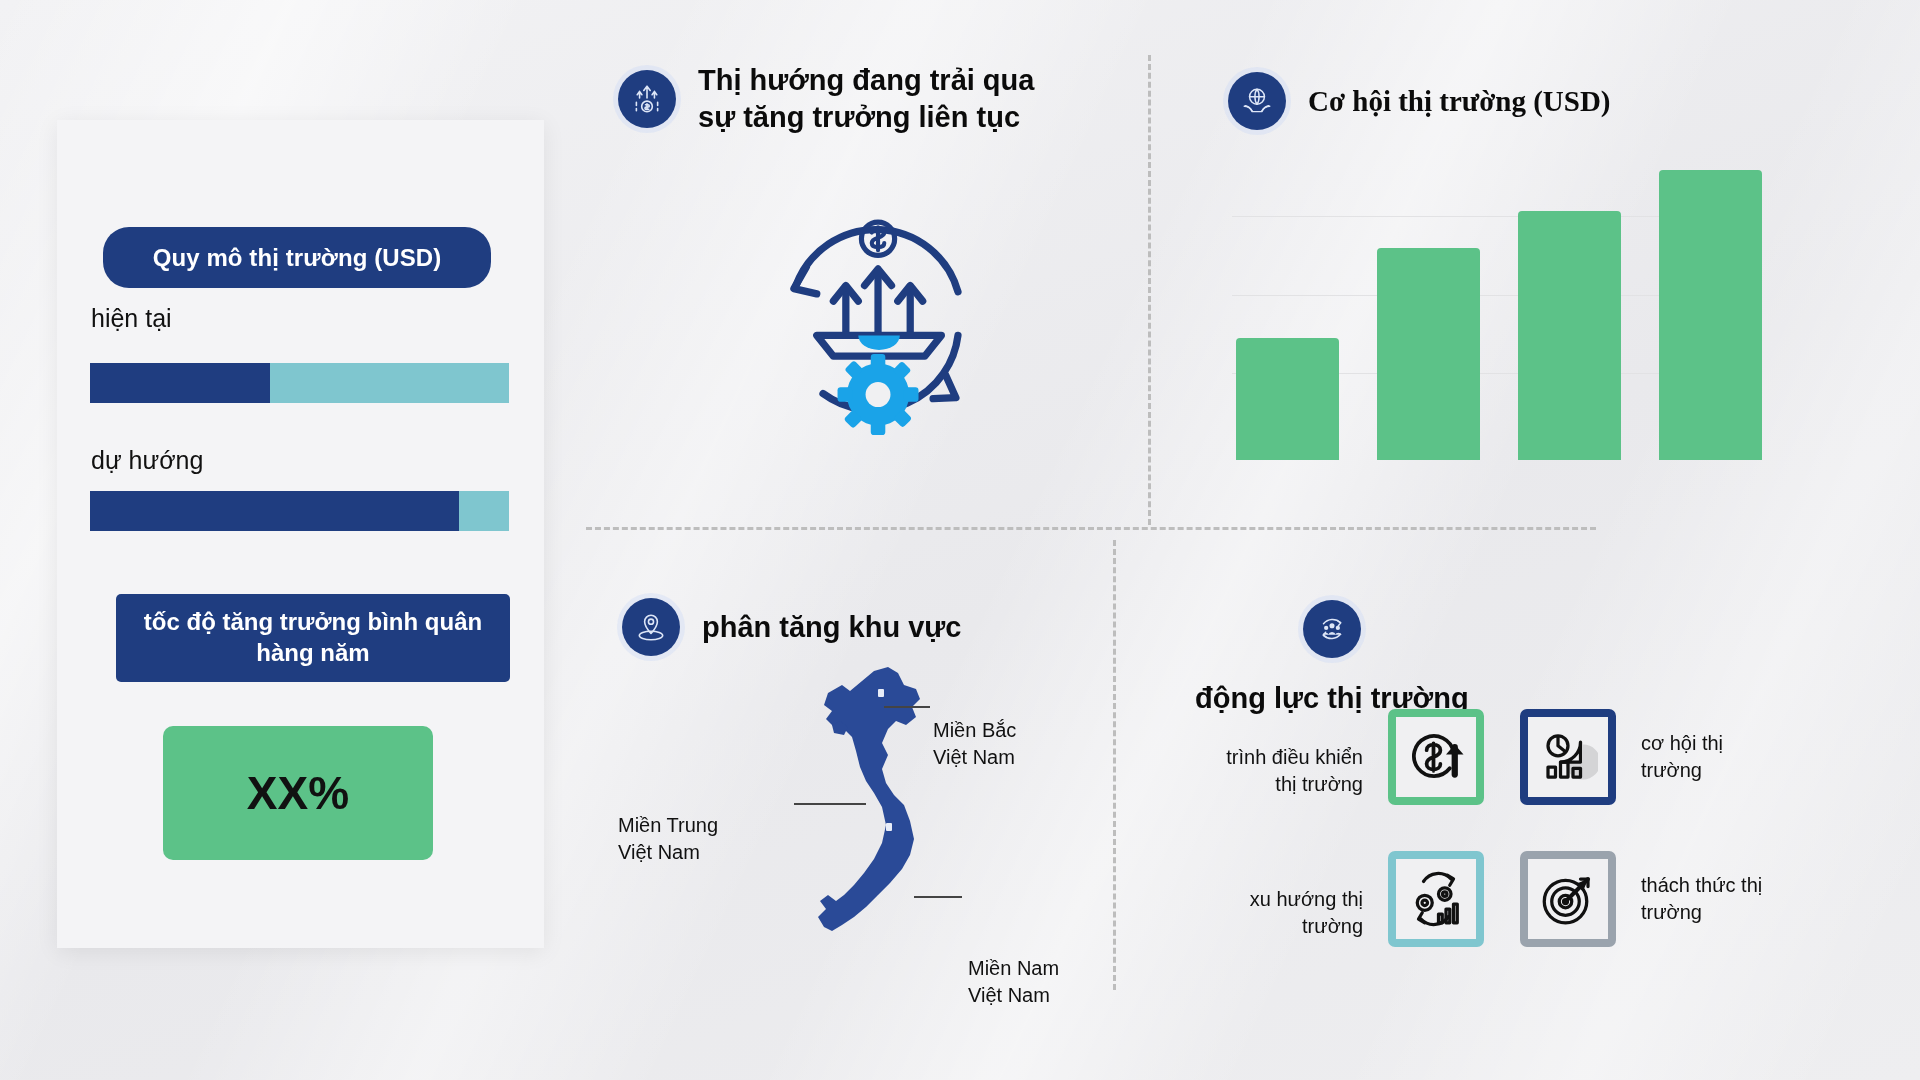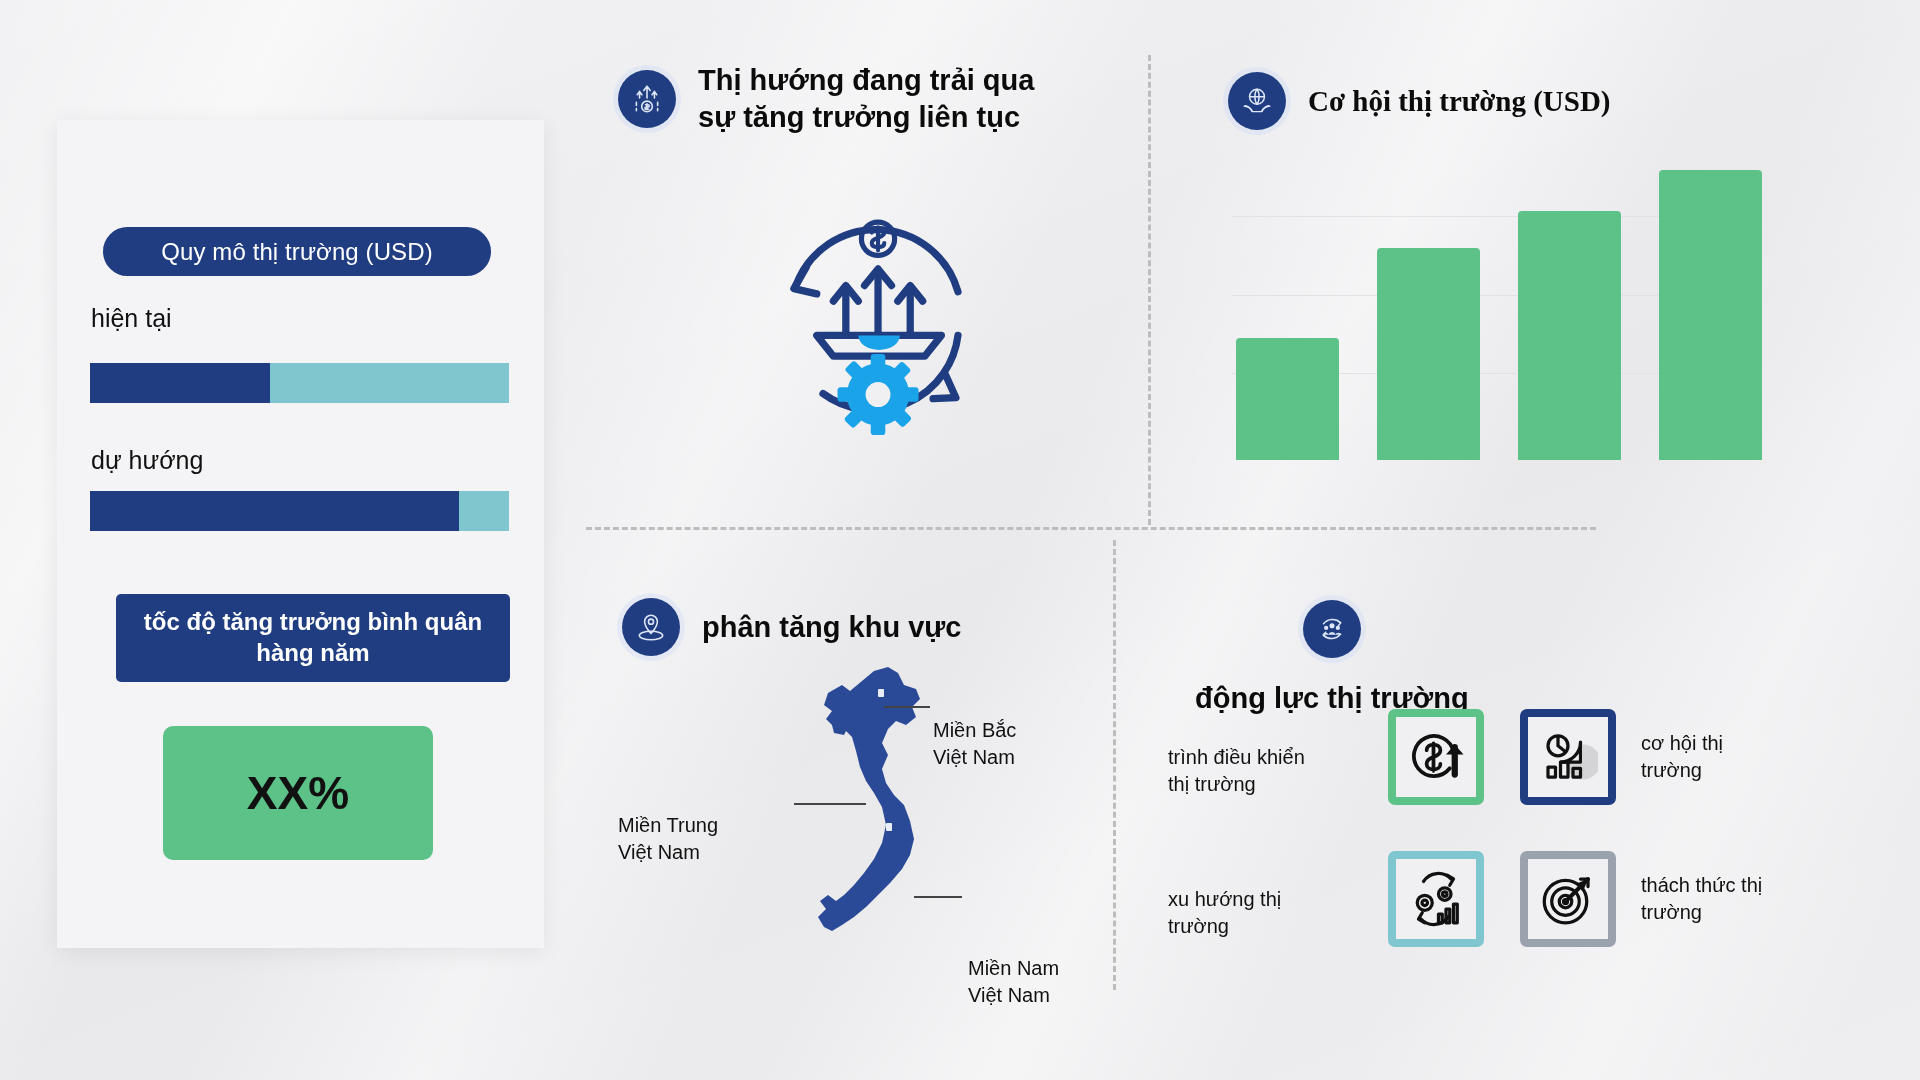--- a/index.html
+++ b/index.html
@@ -22,24 +22,24 @@
   }
   .stage{ position:absolute; inset:0; }
 
   
   .left-card{
     position:absolute; left:57px; top:120px; width:487px; height:828px;
     background:#f4f4f6;
     box-shadow:0 4px 22px rgba(0,0,0,.07);
   }
   .pill-title{
-    position:absolute; left:103px; top:227px; width:388px; height:49px;
+    position:absolute; left:103px; top:227px; width:388px; height:61px;
     background:#1f3d80; border-radius:26px;
     display:flex; align-items:center; justify-content:center;
-    color:#fff; font-size:24px; font-weight:400; letter-spacing:.1px;
+    color:#fff; font-size:24px; font-weight:700; letter-spacing:.1px;
   }
   .bar-label{
     position:absolute; left:91px; font-size:25px; color:#111; font-weight:400;
   }
   .bar-label.current{ top:304px; }
   .bar-label.forecast{ top:446px; }
   .bar-track{
     position:absolute; left:90px; width:419px; height:40px;
     background:#7fc6cf;
     overflow:hidden;
@@ -114,21 +114,21 @@
   #lead-south{ left:914px; top:896px; width:48px; }
 
   
   .dyn-grid{
     position:absolute; left:1168px; top:698px; width:670px; height:260px;
     display:grid; grid-template-columns: 195px 118px 118px 195px;
     grid-template-rows: 118px 118px; column-gap:14px; row-gap:24px;
     align-items:center;
   }
   .dyn-label{ font-size:20px; color:#111; line-height:1.35; }
-  .dyn-label.right{ text-align:left;margin-top:28px; }
+  .dyn-label.right{ text-align:right;margin-top:28px; }
   .dyn-icon{
     width:96px; height:96px; border-radius:7px;
     display:flex; align-items:center; justify-content:center;
     background:#f0f0f2; justify-self:center;
   }
   .dyn-icon svg{ width:60px; height:60px; }
   .frame-green{ border:8px solid #5cc288; }
   .frame-navy{ border:8px solid #1f3d80; }
   .frame-teal{ border:8px solid #7fc6cf; }
   .frame-gray{ border:8px solid #9aa3ad; }

